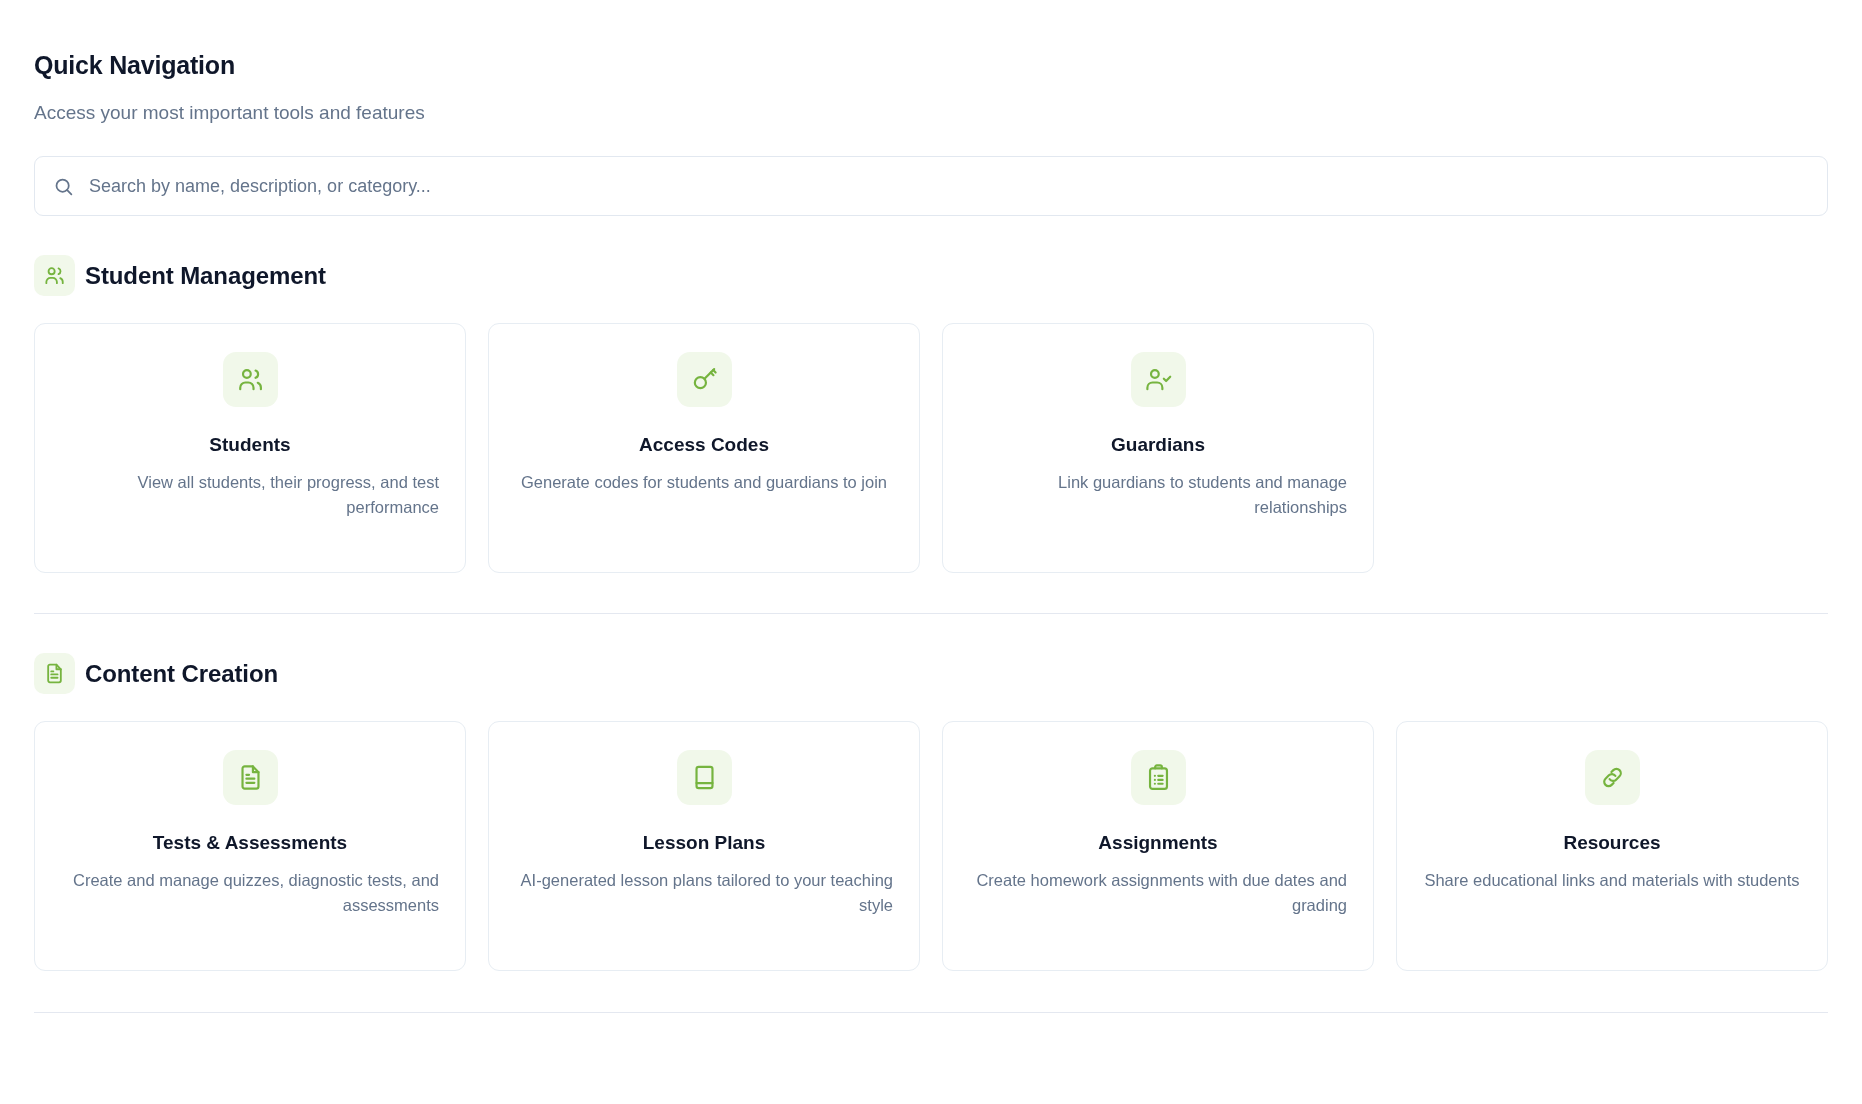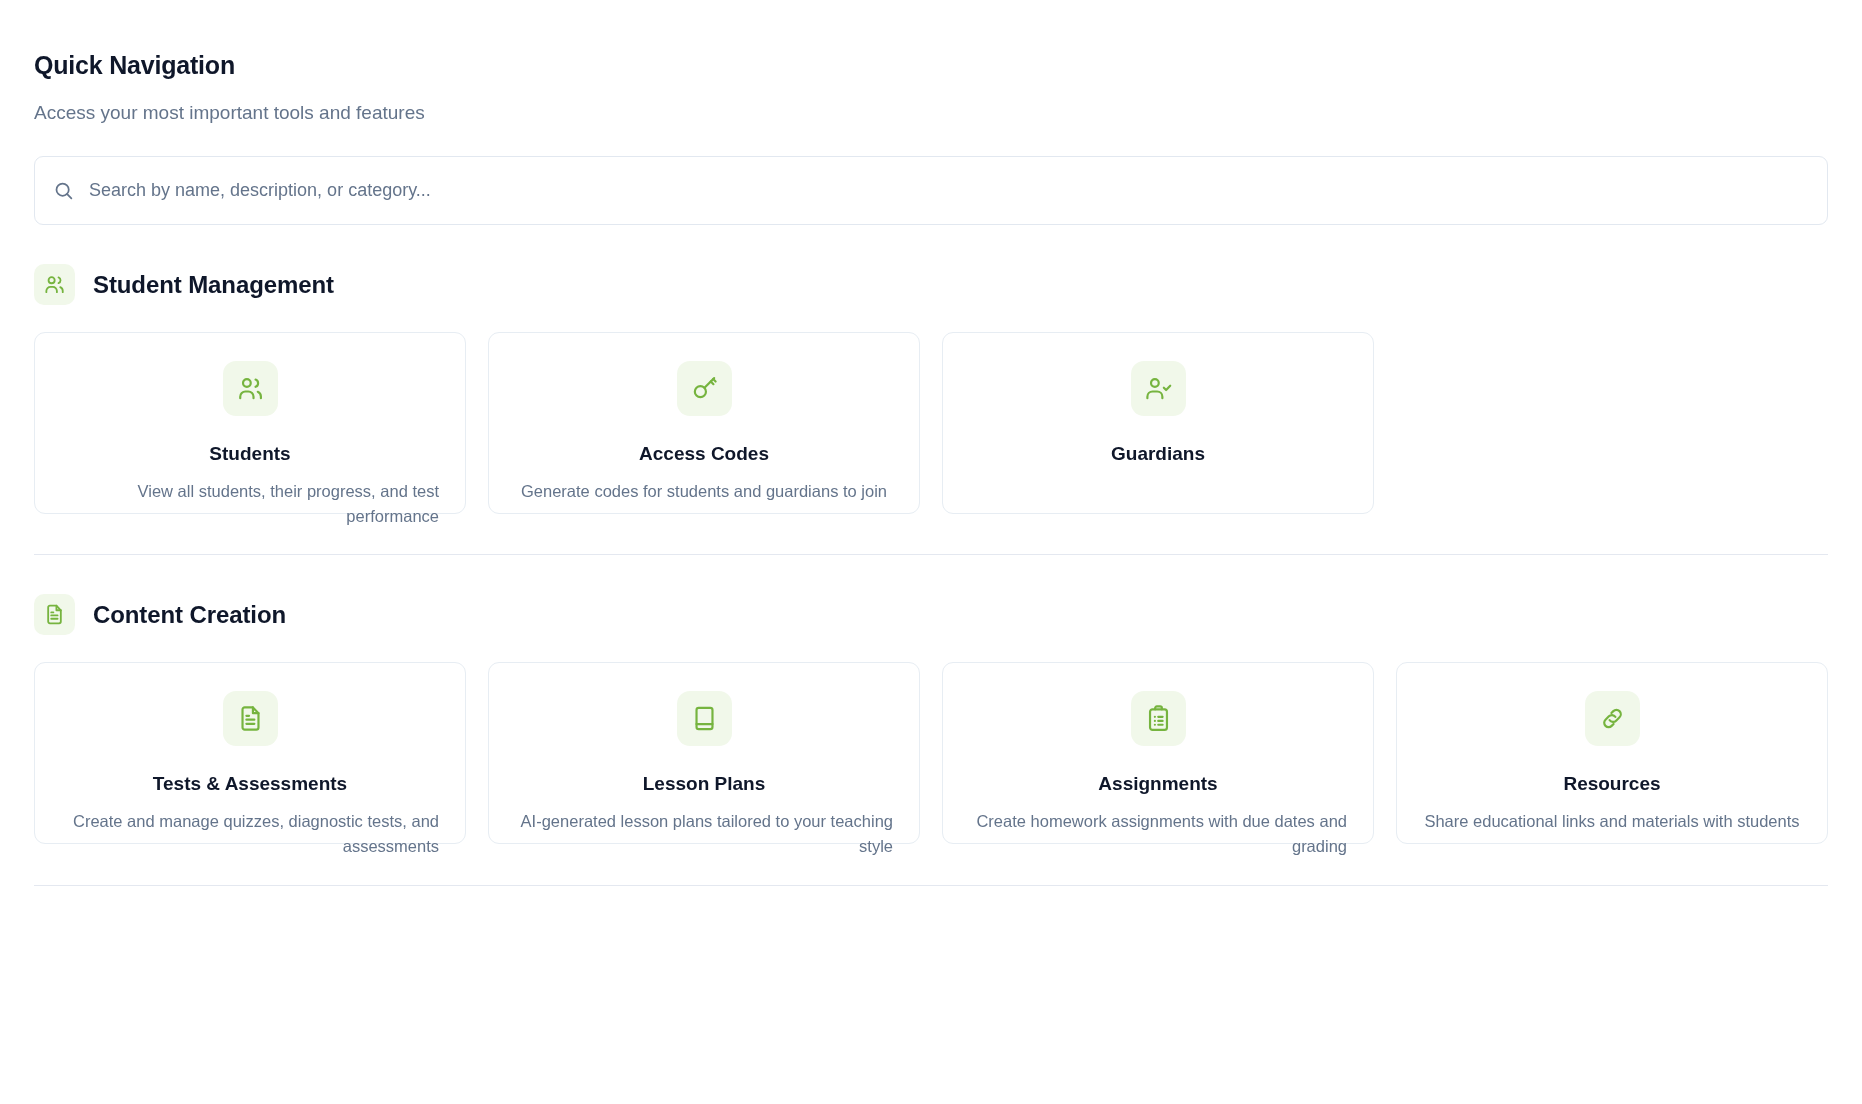--- a/index.html
+++ b/index.html
@@ -37,21 +37,21 @@
     padding-top: 17px;
     font-size: 19px;
     line-height: 24px;
     font-weight: 400;
     color: #64748b;
   }
 
   
   .search-wrap {
     margin-top: 31px;
-    height: 69px;
+    height: 60px;
     border: 1px solid #e2e8f0;
     border-radius: 9px;
     background: #ffffff;
     display: flex;
     align-items: center;
     padding: 0 18px;
     box-sizing: border-box;
   }
   .search-icon {
     flex: 0 0 auto;
@@ -78,21 +78,21 @@
     opacity: 1;
   }
 
   
   .section {
     margin-top: 39px;
   }
   .section-head {
     display: flex;
     align-items: center;
-    gap: 18px;
+    gap: 10px;
   }
   .section-badge {
     width: 41px;
     height: 41px;
     border-radius: 10px;
     background: #f1f8ea;
     display: flex;
     align-items: center;
     justify-content: center;
     flex: 0 0 auto;
@@ -110,21 +110,21 @@
   .card-grid {
     margin-top: 27px;
     display: grid;
     grid-template-columns: repeat(4, 1fr);
     gap: 22px;
   }
   .card {
     border: 1px solid #e7edf3;
     border-radius: 11px;
     background: #ffffff;
-    height: 182px;
+    height: 250px;
     box-sizing: border-box;
     display: flex;
     flex-direction: column;
     align-items: center;
     padding: 28px 26px 0 26px;
     cursor: pointer;
   }
   .card-icon {
     width: 55px;
     height: 55px;
@@ -227,20 +227,21 @@
 
       <div class="card">
         <span class="card-icon">
           <svg width="29" height="29" viewBox="0 0 24 24" fill="none" stroke="currentColor" stroke-width="1.8" stroke-linecap="round" stroke-linejoin="round">
             <circle cx="9" cy="7.5" r="3.2"></circle>
             <path d="M2.8 20v-1.2a4.3 4.3 0 0 1 4.3-4.3h3.8a4.3 4.3 0 0 1 4.3 4.3V20"></path>
             <path d="M16.4 11.4l1.9 1.9 3.4-3.6"></path>
           </svg>
         </span>
         <h3 class="card-title">Guardians</h3>
+        <p class="card-desc">Link guardians to students and manage relationships</p>
       </div>
 
     </div>
   </div>
 
   <hr class="divider">
 
   <div class="section">
     <div class="section-head">
       <span class="section-badge">

